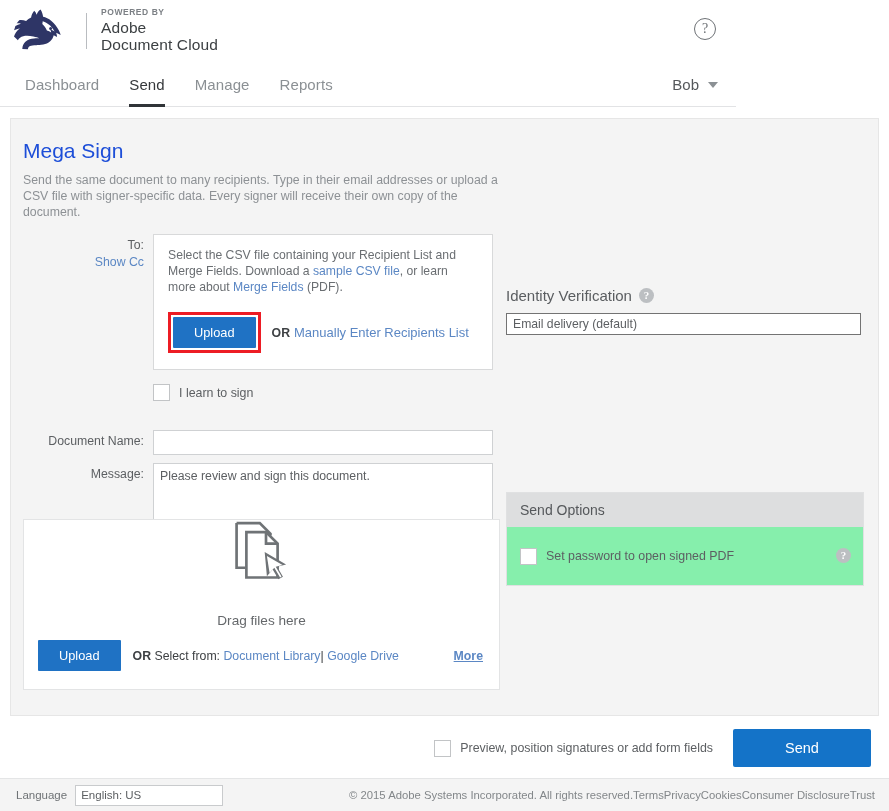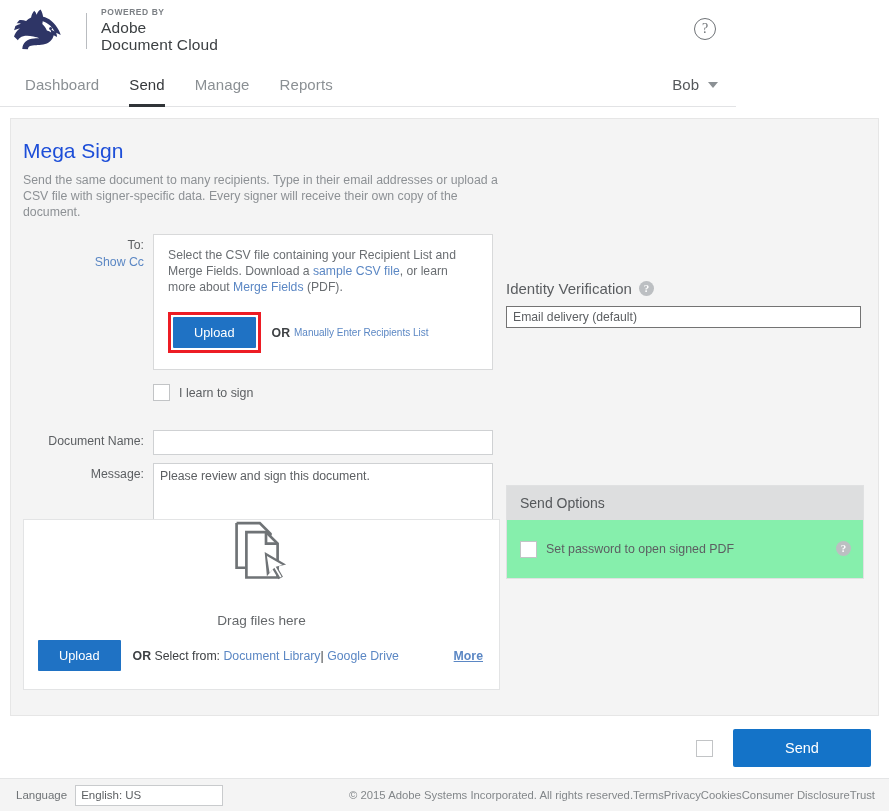--- a/index.html
+++ b/index.html
@@ -68,21 +68,21 @@
   .page-title {
     margin: 20px 0 0 12px; font-size: 21px; color: #1d4ed8; font-weight: 400;
   }
   .page-desc {
     margin: 9px 0 0 12px; width: 480px;
     font-size: 12.3px; line-height: 16px; color: #8d9195;
   }
 
   .cols { position: relative; }
   .col-left { position: absolute; left: 0; top: 0; width: 500px; }
-  .col-right { position: absolute; left: 495px; top: 60px; width: 370px; }
+  .col-right { position: absolute; left: 495px; top: 67px; width: 370px; }
 
   
   .row { display: flex; align-items: flex-start; margin-top: 10px; }
   .row-label {
     width: 142px; text-align: right; padding-right: 9px;
     font-size: 12.3px; color: #5c5f62; padding-top: 4px;
   }
   .link { color: #5b87c4; text-decoration: none; }
 
   
@@ -95,21 +95,21 @@
   .btn-blue {
     background: #1f72c4; color: #fff; border: none;
     font-size: 12.8px; font-family: inherit;
     padding: 8px 21px; cursor: pointer; border-radius: 1px;
   }
   .upload-highlight {
     display: inline-block; border: 3px solid #ed1c24; padding: 2px;
     line-height: 0;
   }
   .or-text { font-size: 12.3px; color: #3e4144; font-weight: bold; margin-left: 11px; }
-  .manual-link { font-size: 10px; margin-left: 4px; }
+  .manual-link { font-size: 13px; margin-left: 4px; }
 
   
   .cb {
     width: 17px; height: 17px; background: #fff;
     border: 1px solid #c2c4c6; display: inline-block; flex: 0 0 auto;
   }
   .cb-row { display: flex; align-items: center; gap: 9px; }
   .cb-label { font-size: 12.4px; color: #5c5f62; }
 
   
@@ -350,20 +350,21 @@
         </span>
         <a class="dz-more" href="#">More</a>
       </div>
     </div>
   </div>
 
   <div class="actionbar">
     <div class="ab-inner">
       <div class="cb-row">
         <span class="cb"></span>
+        <span class="cb-label">Preview, position signatures or add form fields</span>
       </div>
       <button class="btn-send">Send</button>
     </div>
   </div>
 
   <div class="footer">
     <span class="f-lang-label">Language</span>
     <div class="f-select">
       <span>English: US</span>
       <span class="sel-caret"></span>

